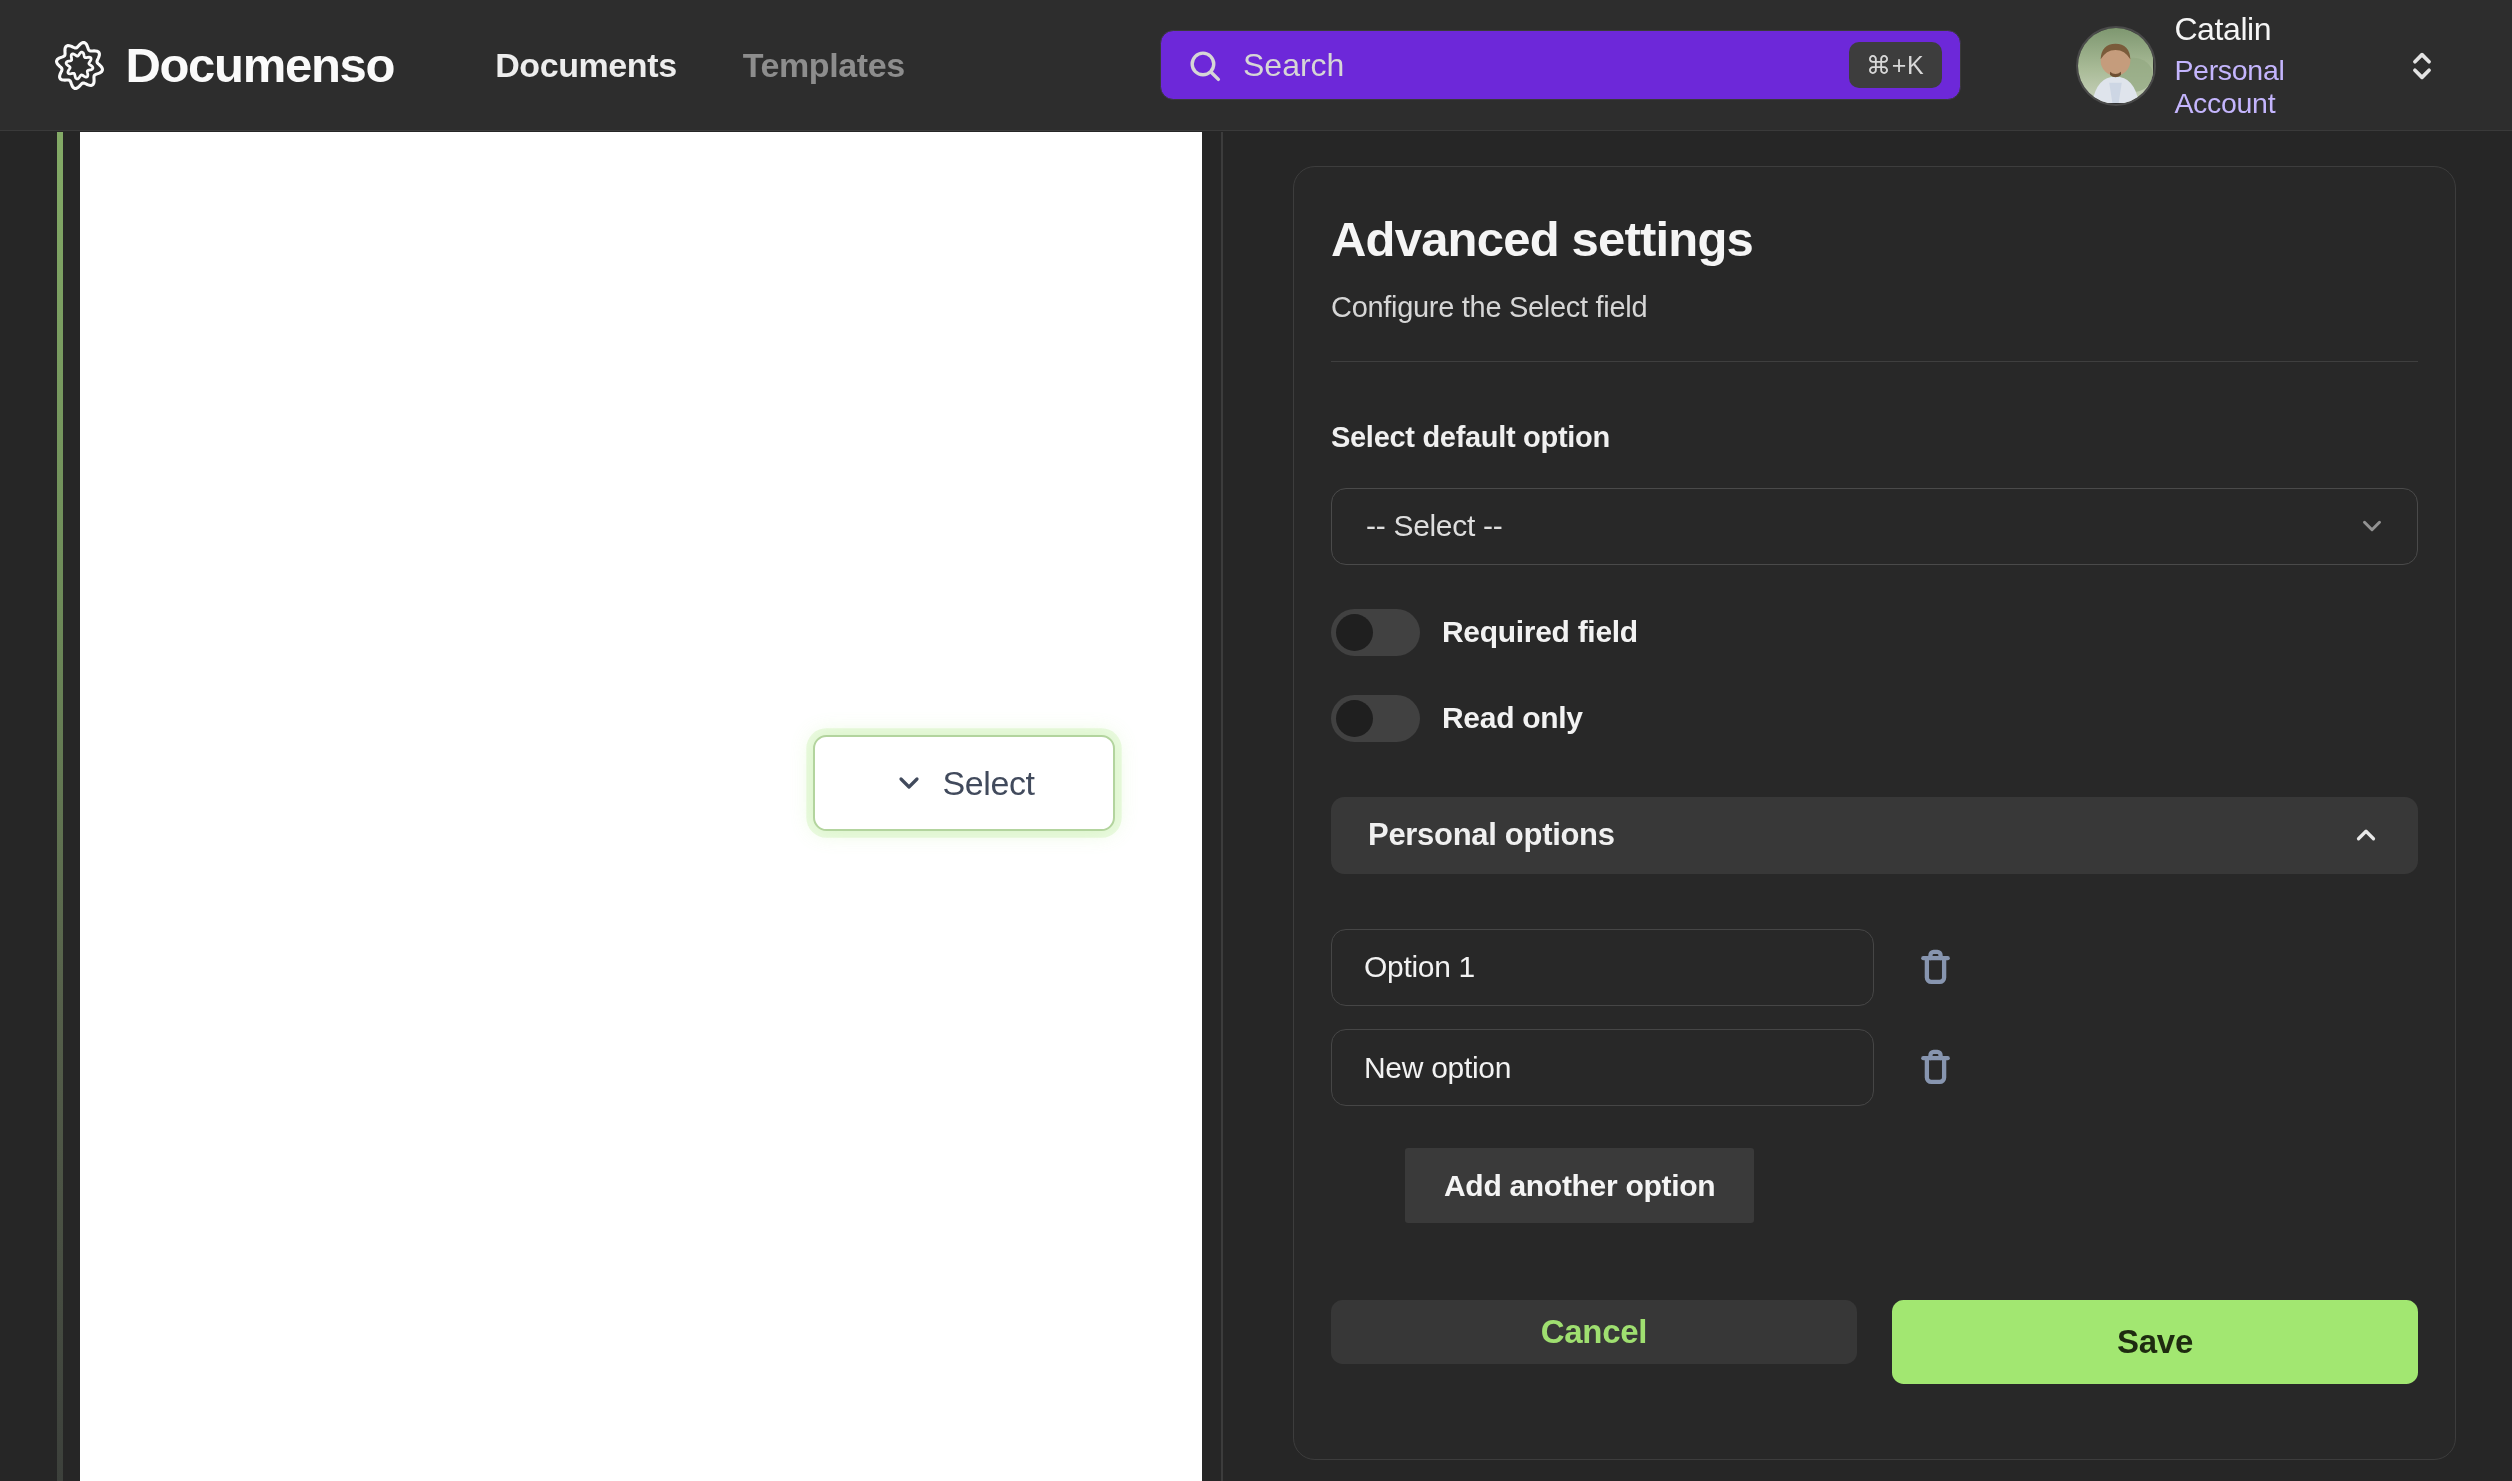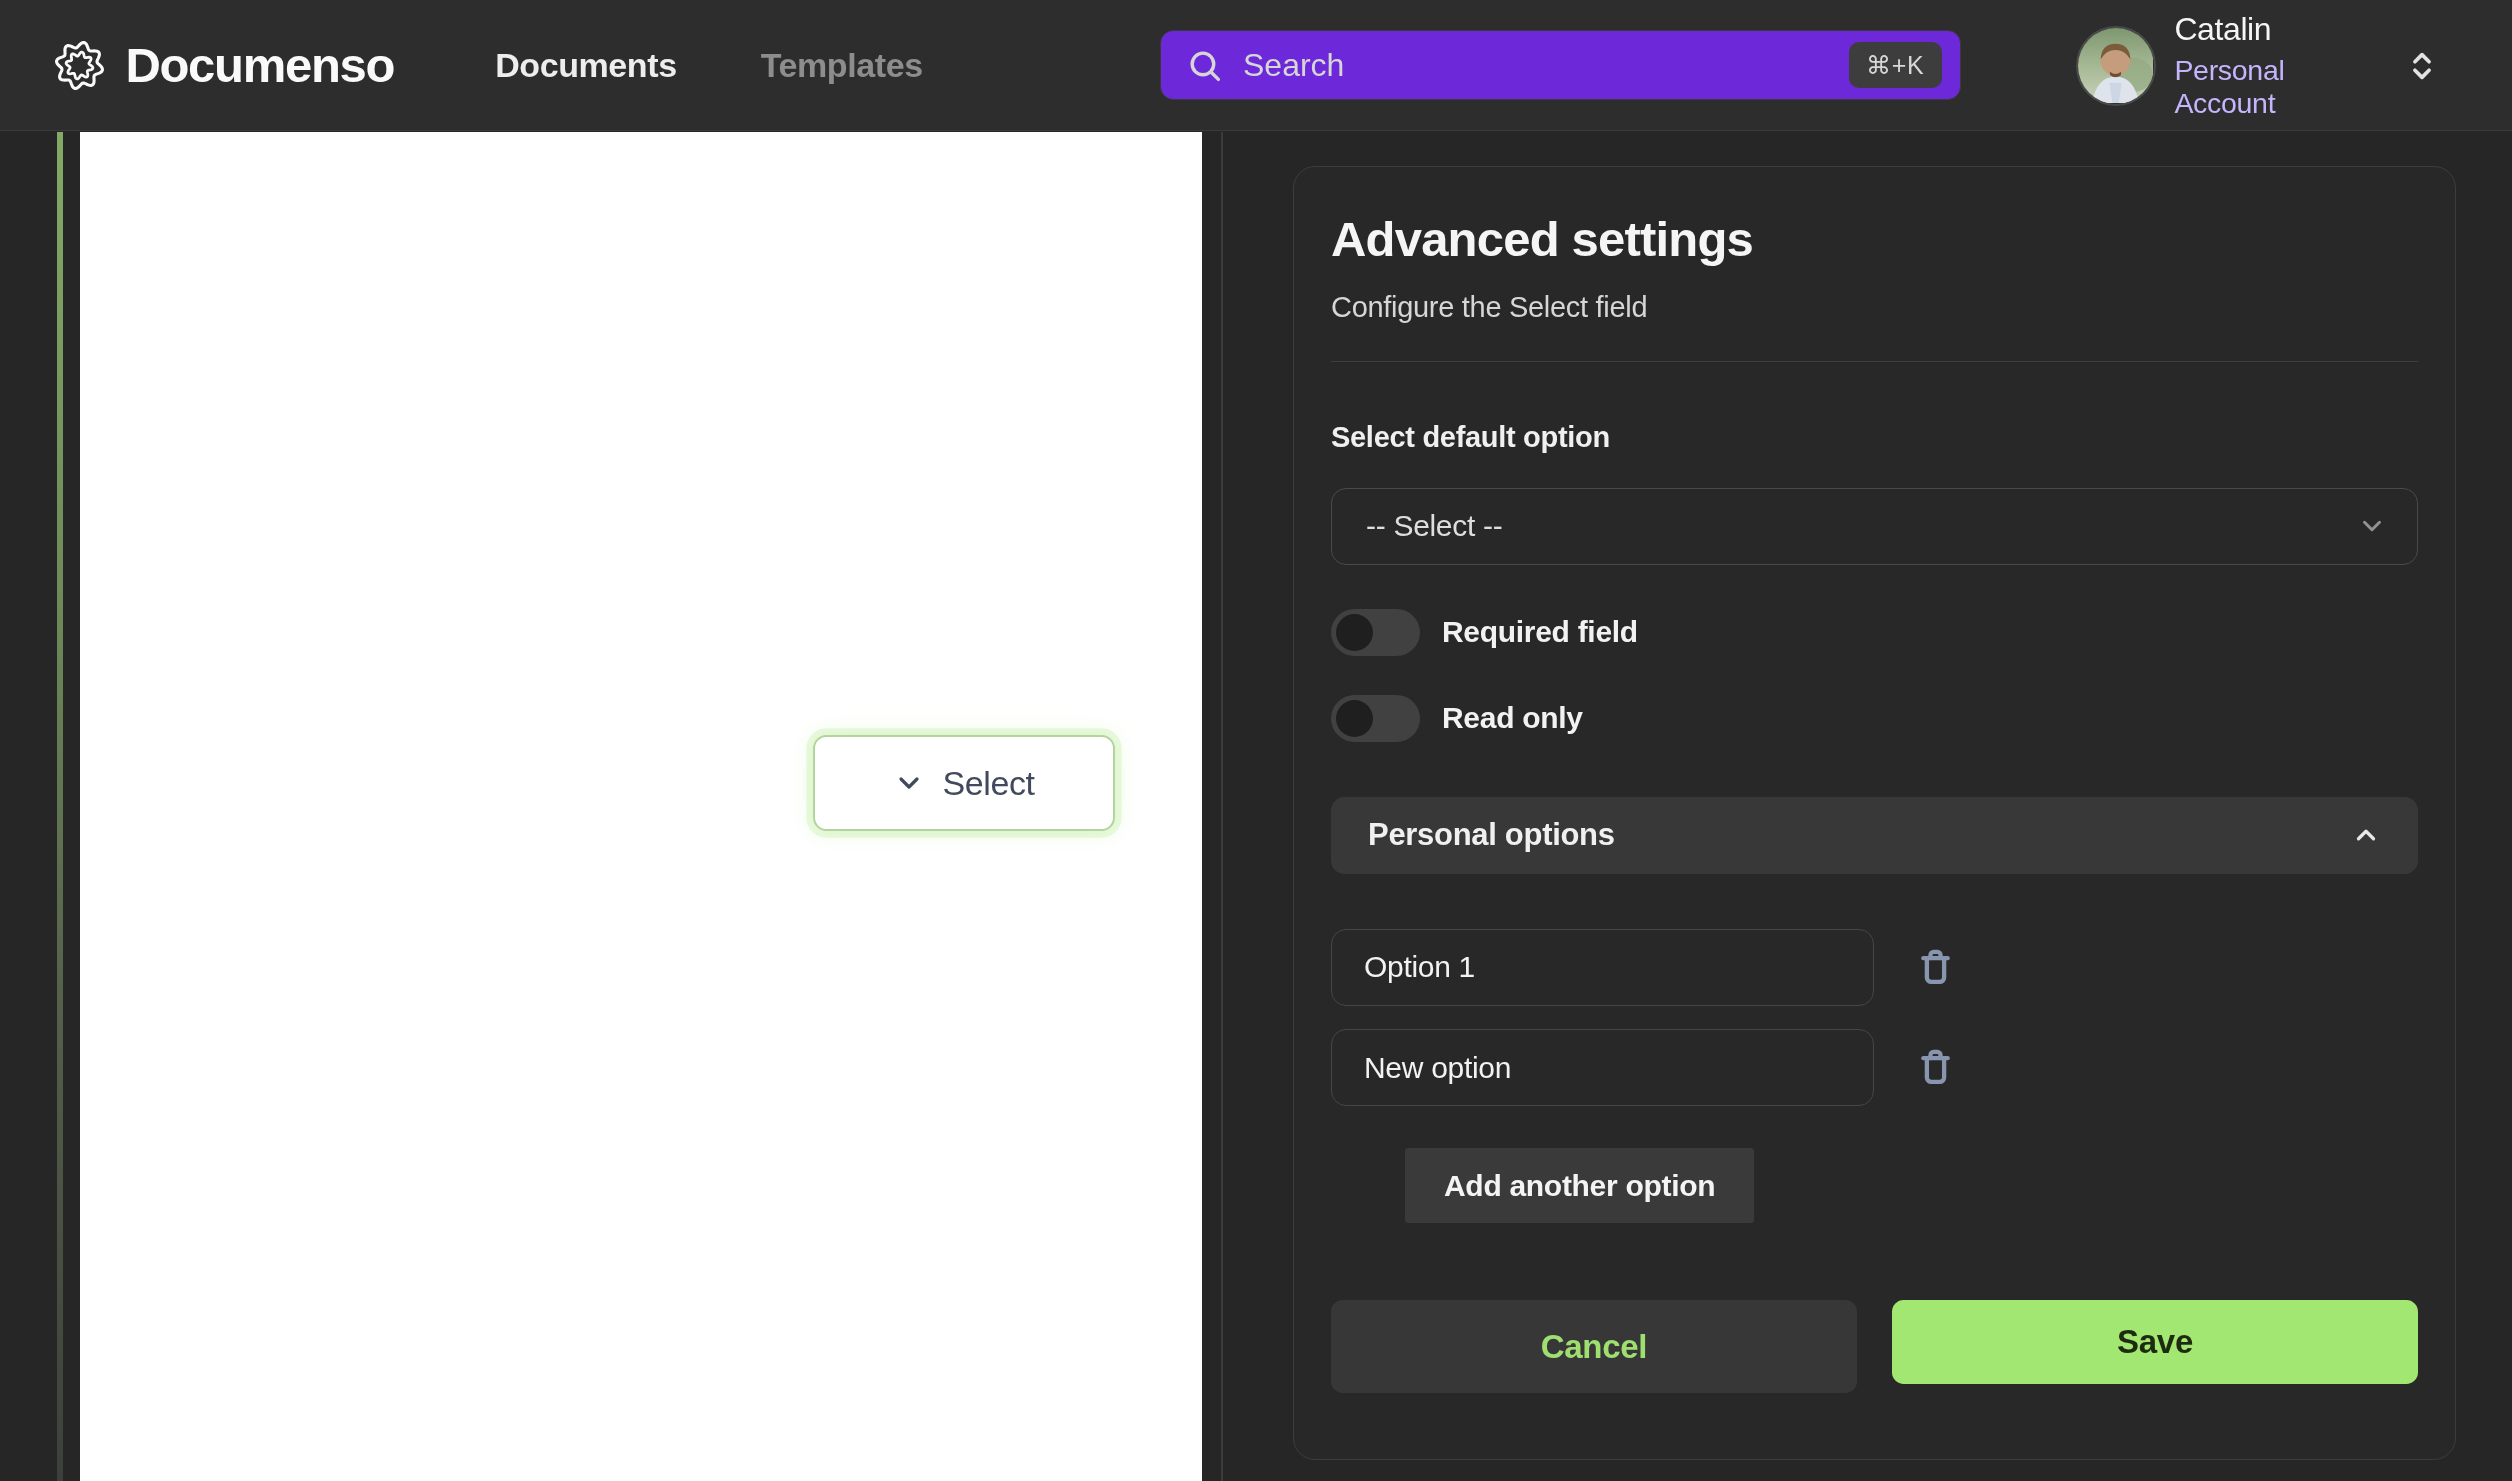--- a/index.html
+++ b/index.html
@@ -12,21 +12,21 @@
   }
 
   
   .navbar{
     position:absolute; left:0; top:0; width:2512px; height:131px;
     background:#2d2d2d; border-bottom:0.8px solid #3a3a3a;
     display:flex; align-items:center;
   }
   .brand{ display:flex; align-items:center; gap:18.4px; margin-left:52px; cursor:pointer; }
   .brand-name{ font-size:49px; font-weight:700; color:#fafafa; letter-spacing:-1.3px; }
-  .nav-links{ display:flex; align-items:center; gap:84px; margin-left:101px; }
+  .nav-links{ display:flex; align-items:center; gap:66px; margin-left:101px; }
   .nav-link{ font-size:34px; font-weight:600; letter-spacing:-0.4px; cursor:pointer; }
   .nav-link.active{ color:#ededed; }
   .nav-link.muted{ color:#8d8d8d; }
 
   .search-bar{
     position:absolute; left:1160px; top:30px; width:801px; height:70px;
     background:#6d28d9; border:0.8px solid #3a3a3a; border-radius:13.4px;
     display:flex; align-items:center; padding:0 18.4px 0 25px; cursor:text;
   }
   .search-bar .placeholder{ font-size:32px; color:#d6d6d6; margin-left:20px; flex:1; }
@@ -124,21 +124,21 @@
   .add-option-btn{
     margin-top:42px; margin-left:74px; height:75px; padding:0 39px;
     background:#3a3a3a; border:none; border-radius:3px;
     color:#f4f4f4; font-size:30px; font-weight:600; font-family:inherit;
     cursor:pointer; letter-spacing:-0.3px;
     display:inline-flex; align-items:center;
   }
 
   .card-footer{ display:flex; gap:35px; margin-top:77px; }
   .btn-cancel{
-    flex:1; height:93px; background:#373737; border:none; border-radius:11.7px;
+    flex:1; height:64px; background:#373737; border:none; border-radius:11.7px;
     color:#9fdf70; font-size:33px; font-weight:600; font-family:inherit;
     cursor:pointer; letter-spacing:-0.3px;
   }
   .btn-save{
     flex:1; height:84px; background:#a2e771; border:none; border-radius:11.7px;
     color:#1e2b10; font-size:33px; font-weight:600; font-family:inherit;
     cursor:pointer; letter-spacing:-0.3px;
   }
 
   svg{ display:block; }

